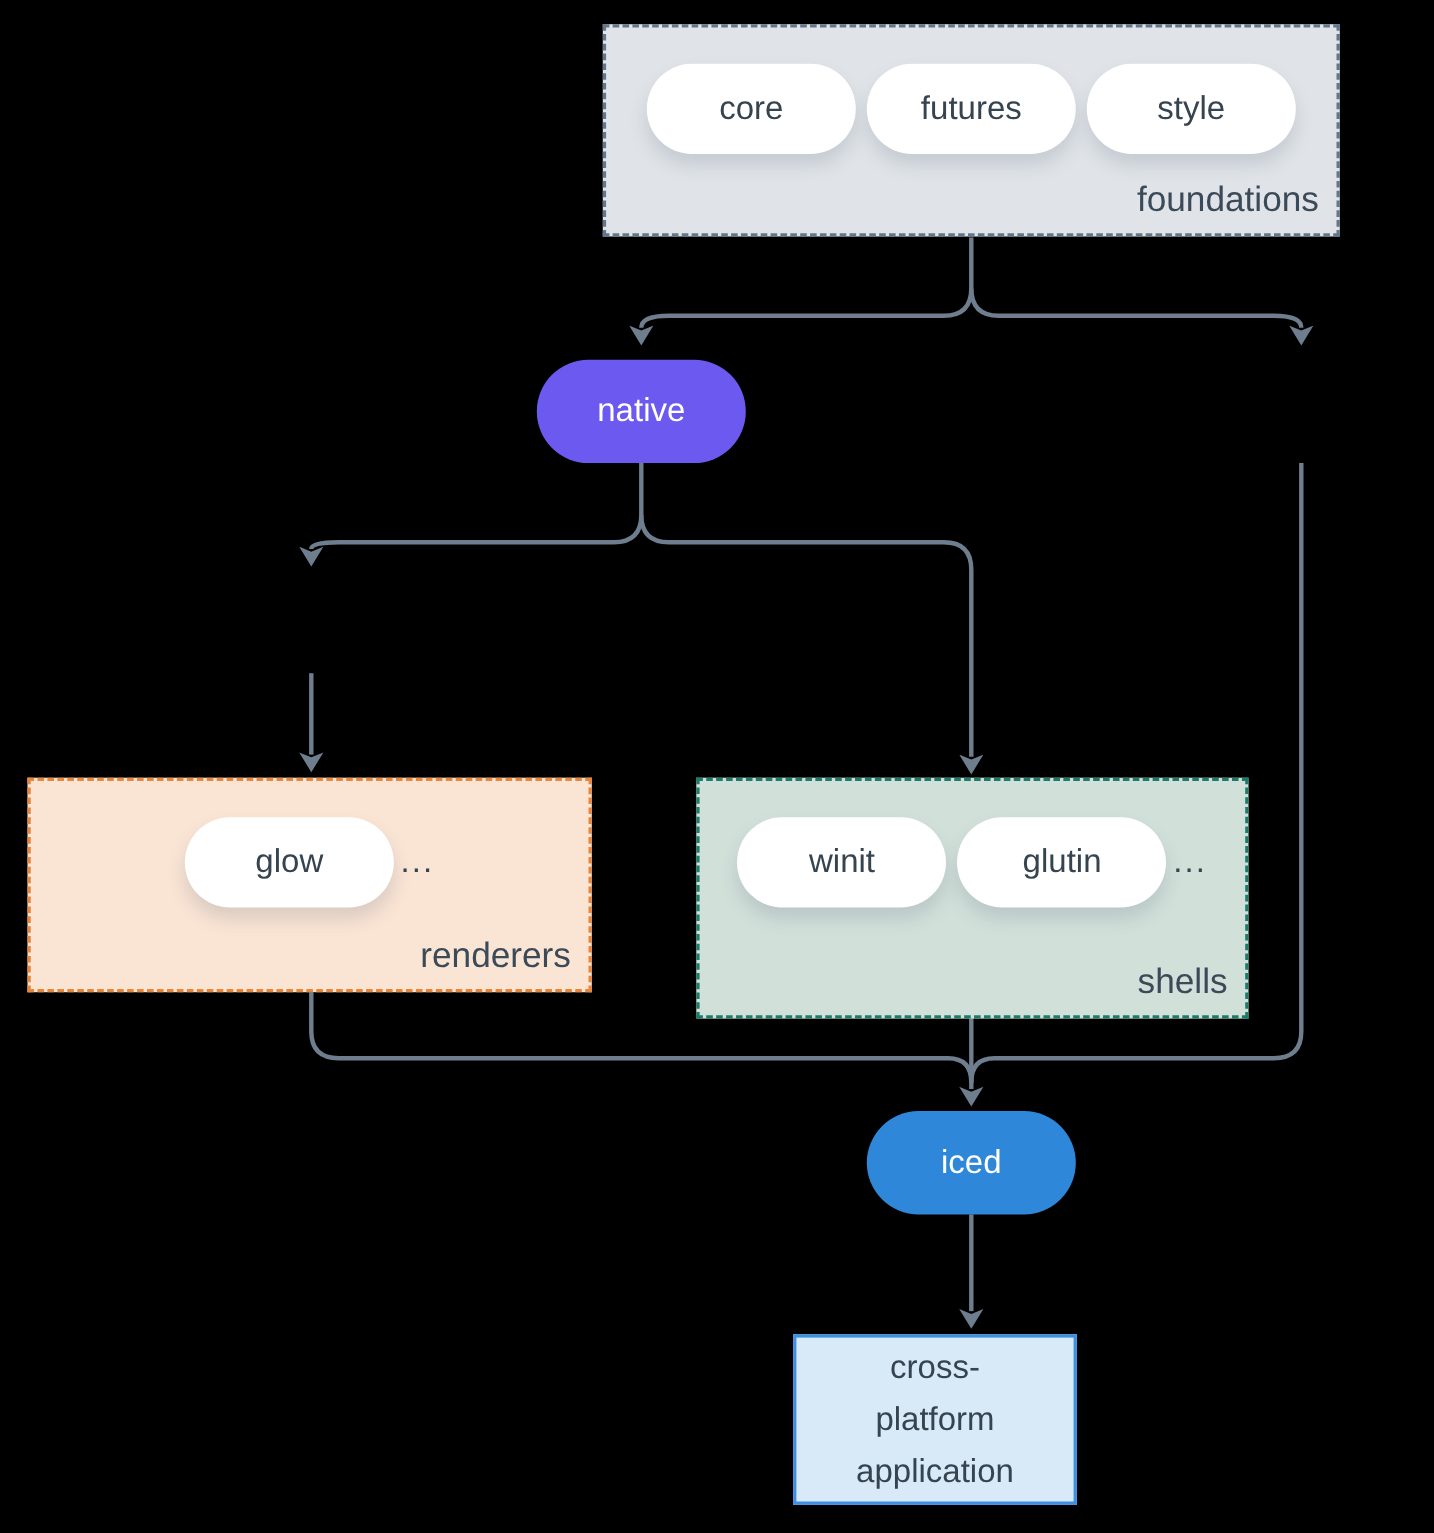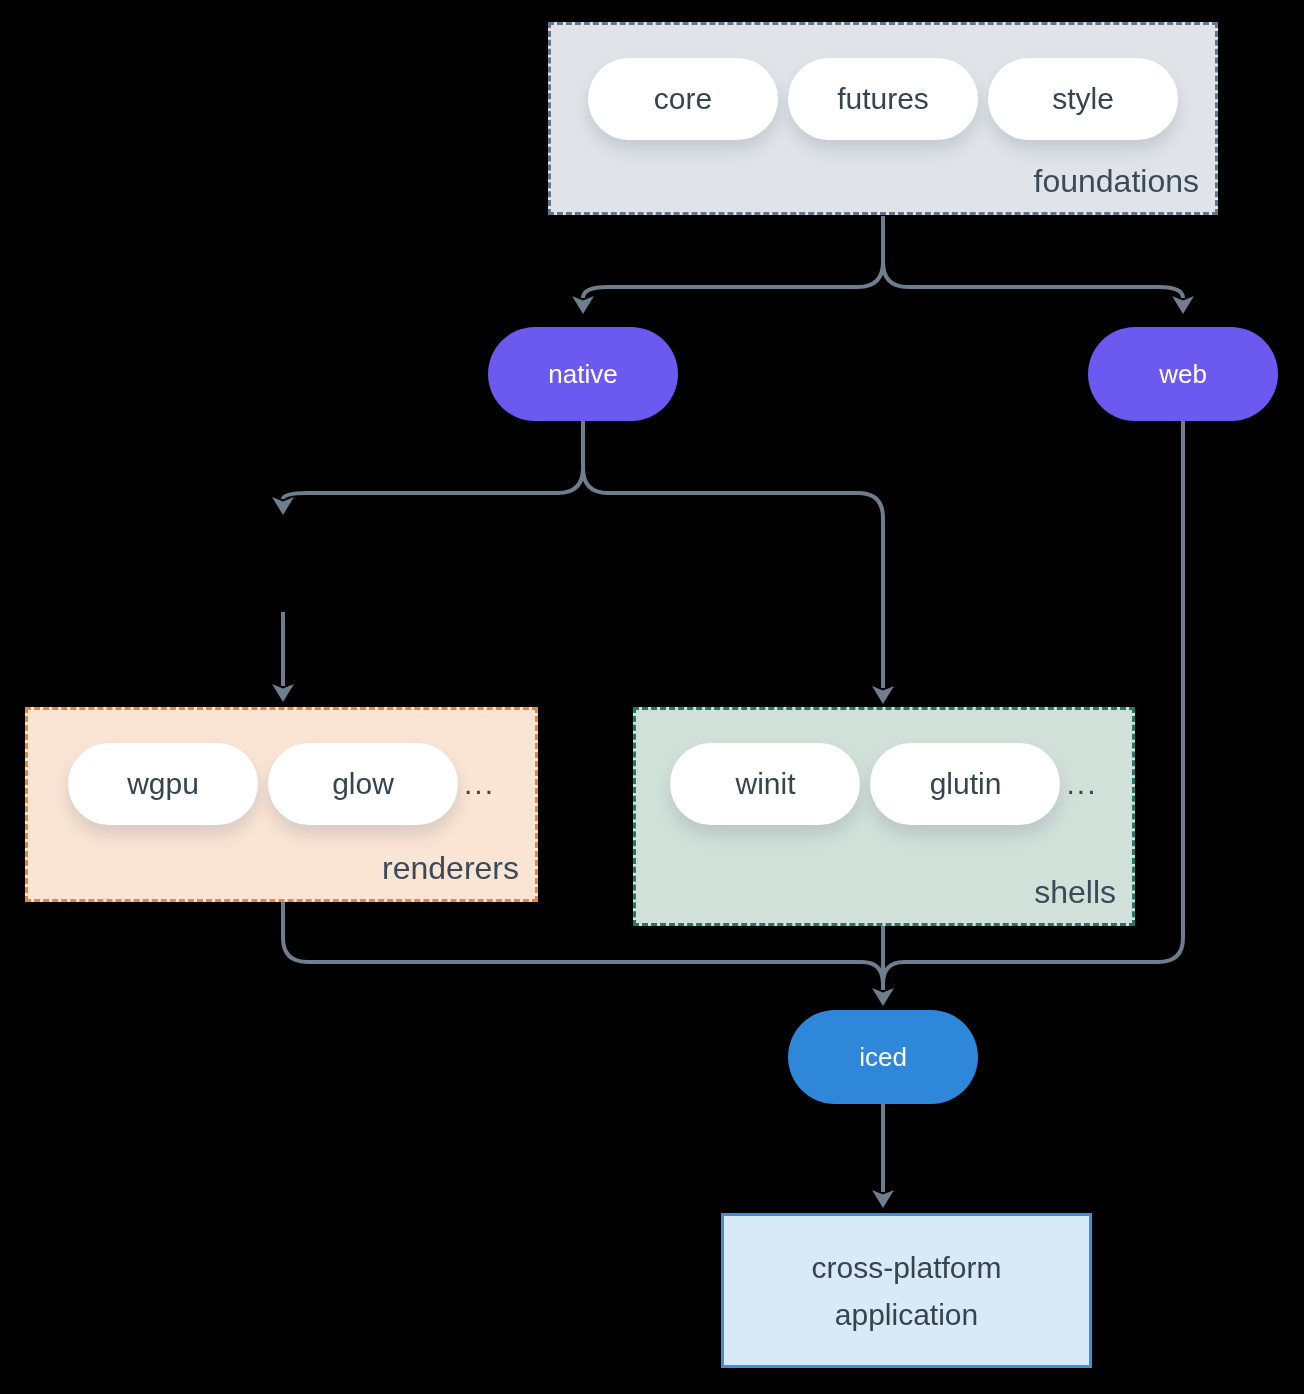--- a/index.html
+++ b/index.html
@@ -87,32 +87,32 @@
     letter-spacing: 2px;
     margin-left: -4px;
   }
   .node-pill {
     position: absolute;
     width: 190px; height: 94px;
     border-radius: 47px;
     display: flex;
     align-items: center;
     justify-content: center;
-    font-size: 26px;
+    font-size: 30px;
     color: #ffffff;
   }
   #node-native   { left: 488px;  top: 327px;  background: var(--purple); }
   #node-web      { left: 1088px; top: 327px;  background: var(--purple); }
   #node-graphics { left: 188px;  top: 517px;  height: 95px; background: var(--orange); }
   #node-iced     { left: 788px;  top: 1010px; background: var(--blue); }
   
   #application-box {
     position: absolute;
     left: 721px; top: 1213px;
-    width: 371px; height: 155px;
+    width: 258px; height: 155px;
     box-sizing: border-box;
     background: var(--app-box);
     border: 3px solid var(--app-border);
     display: flex;
     align-items: center;
     justify-content: center;
     text-align: center;
     font-size: 30px;
     line-height: 47px;
     color: var(--text-dark);
@@ -144,26 +144,24 @@
   <div id="foundations-box" class="group-box">
     <div class="pill-row">
       <div class="pill white">core</div>
       <div class="pill white">futures</div>
       <div class="pill white">style</div>
     </div>
     <div class="group-label">foundations</div>
   </div>
 
   <div id="node-native" class="node-pill">native</div>
-  <div id="node-web" class="node-pill">web</div>
 
 
   <div id="renderers-box" class="group-box">
     <div class="pill-row">
-      <div class="pill white">wgpu</div>
       <div class="pill white">glow</div>
       <div class="ellipsis">...</div>
     </div>
     <div class="group-label">renderers</div>
   </div>
 
   <div id="shells-box" class="group-box">
     <div class="pill-row">
       <div class="pill white">winit</div>
       <div class="pill white">glutin</div>

